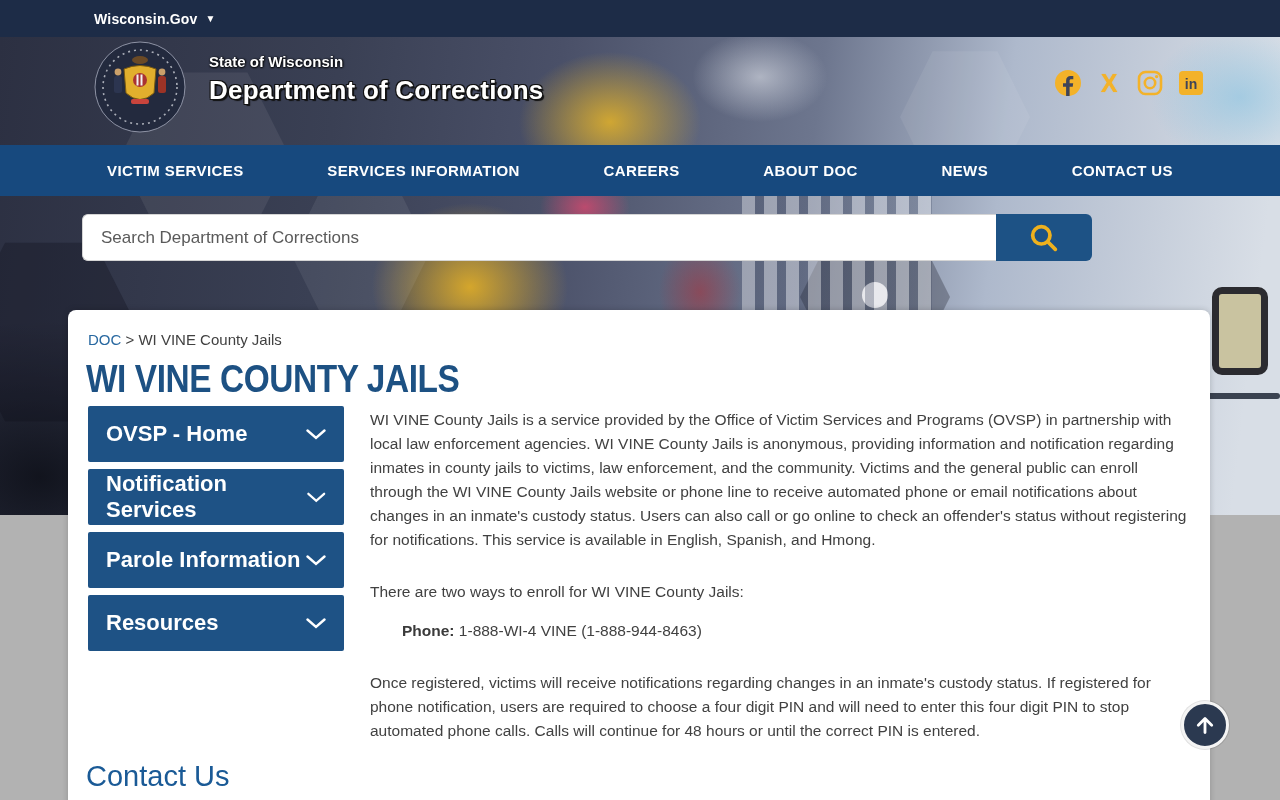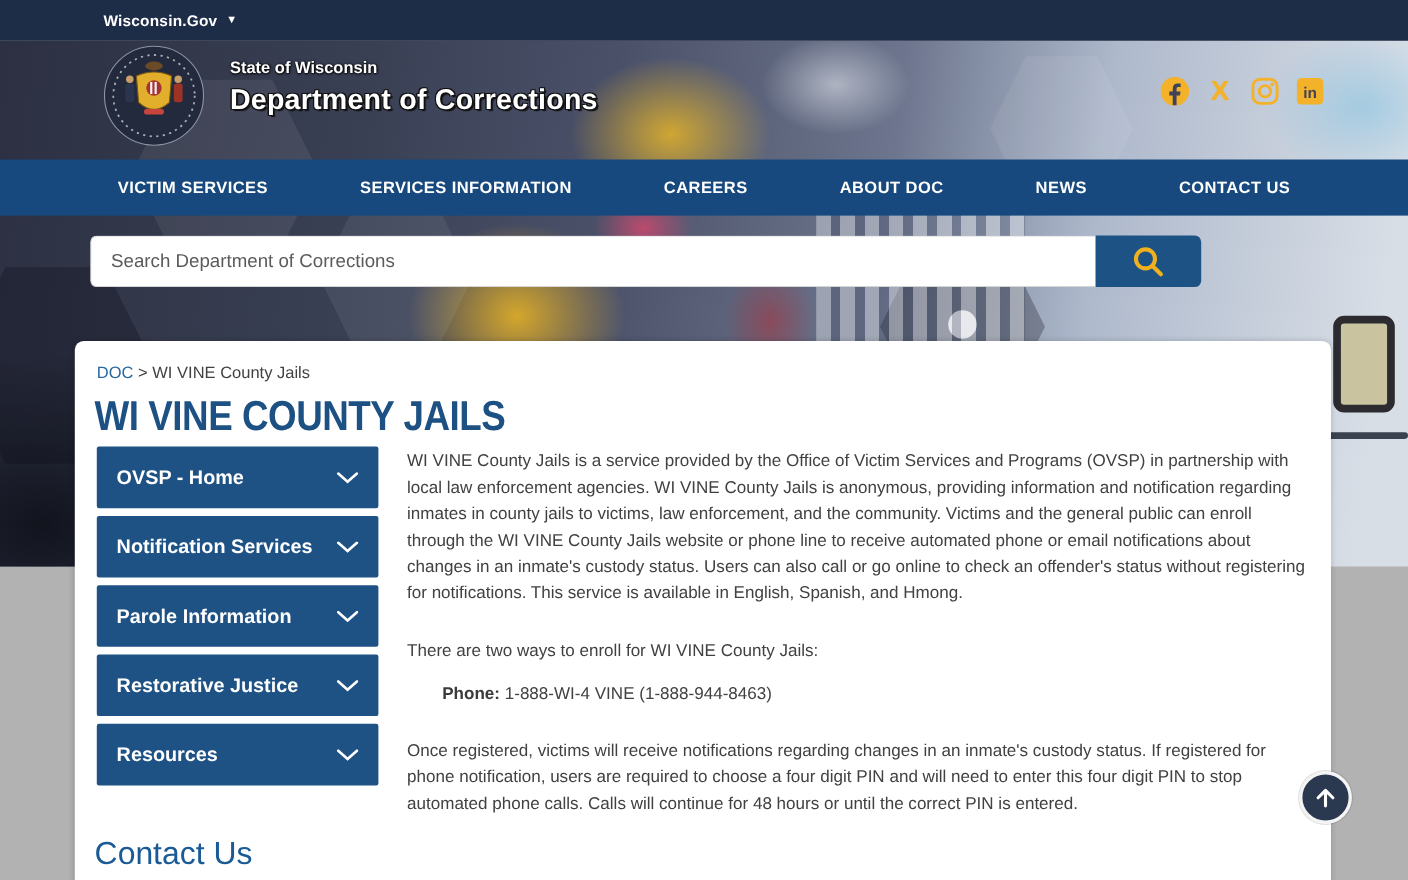--- a/index.html
+++ b/index.html
@@ -63,21 +63,21 @@
   
   .card { position:absolute; left:68px; top:310px; width:1142px; height:500px; background:#ffffff;
           border-radius:8px 8px 0 0; z-index:15; box-shadow:0 0 6px rgba(0,0,0,.18); }
   .breadcrumb { position:absolute; left:20px; top:21px; font-size:15px; color:#414141; }
   .breadcrumb a { color:#2868a0; text-decoration:none; cursor:pointer; }
   .page-title { position:absolute; left:18px; top:48px; font-size:38px; font-weight:800; color:#1d5183;
                 letter-spacing:-.5px; transform:scaleX(.88); transform-origin:left; white-space:nowrap; }
 
   .sidebar { position:absolute; left:20px; top:96px; width:256px; display:flex; flex-direction:column; gap:7px; }
   .acc-item { height:56px; background:#1e5285; color:#ffffff; display:flex; align-items:center;
-              justify-content:space-between; padding:0 18px; font-size:18px; font-weight:700;
+              justify-content:space-between; padding:0 18px; font-size:22px; font-weight:700;
               border-radius:2px; cursor:pointer; }
 
   .content { position:absolute; left:302px; top:98px; width:822px; font-size:15.5px; line-height:24px; color:#414141; }
   .content p.lead { margin:0 0 28px 0; }
   .enroll-intro { margin:8px 0 0 0; }
   .enroll-line { margin:15px 0 0 32px; }
   .enroll-line b { color:#3a3a3a; }
   .content a.inline-link { color:#1f6cb5; text-decoration:none; cursor:pointer; }
   .closing { margin:28px 0 12px 0; }
 
@@ -193,26 +193,20 @@
           <path d="M1.5 1.5 L10 9 L18.5 1.5" fill="none" stroke="#ffffff" stroke-width="2.4" stroke-linecap="round"></path>
         </svg>
     </div>
     <div class="acc-item">
       <span>Parole Information</span>
       <svg width="20" height="11" viewBox="0 0 20 11">
           <path d="M1.5 1.5 L10 9 L18.5 1.5" fill="none" stroke="#ffffff" stroke-width="2.4" stroke-linecap="round"></path>
         </svg>
     </div>
     <div class="acc-item">
-      <span>Restorative Justice</span>
-      <svg width="20" height="11" viewBox="0 0 20 11">
-          <path d="M1.5 1.5 L10 9 L18.5 1.5" fill="none" stroke="#ffffff" stroke-width="2.4" stroke-linecap="round"></path>
-        </svg>
-    </div>
-    <div class="acc-item">
       <span>Resources</span>
       <svg width="20" height="11" viewBox="0 0 20 11">
           <path d="M1.5 1.5 L10 9 L18.5 1.5" fill="none" stroke="#ffffff" stroke-width="2.4" stroke-linecap="round"></path>
         </svg>
     </div>
   </div>
 
   <div class="content">
     <p class="lead">WI VINE County Jails is a service provided by the Office of Victim Services and Programs (OVSP) in partnership with local law enforcement agencies. WI VINE County Jails is anonymous, providing information and notification regarding inmates in county jails to victims, law enforcement, and the community. Victims and the general public can enroll through the WI VINE County Jails website or phone line to receive automated phone or email notifications about changes in an inmate's custody status. Users can also call or go online to check an offender's status without registering for notifications. This service is available in English, Spanish, and Hmong.</p>
     <p class="enroll-intro">There are two ways to enroll for WI VINE County Jails:</p>

